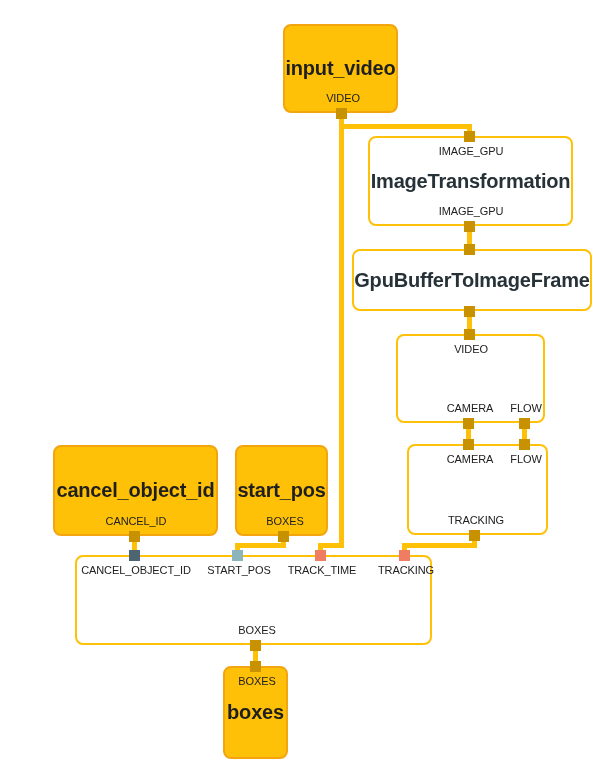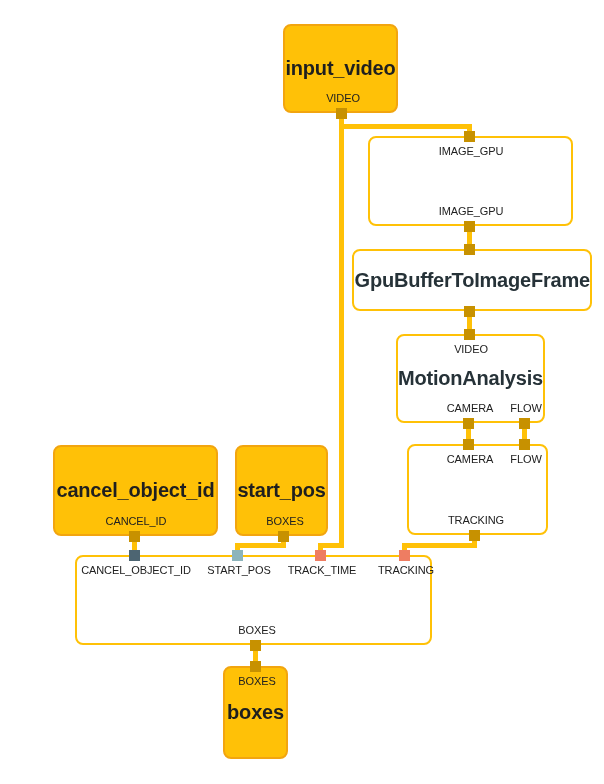--- a/index.html
+++ b/index.html
@@ -61,30 +61,30 @@
   <div class="edge" style="left:235px;top:543px;width:5px;height:12px;"></div>
   <div class="edge" style="left:253px;top:645px;width:5px;height:21px;"></div>
 
   <div class="node node--source" style="left:283px;top:24px;width:115px;height:89px;">
     <span class="node-title">input_video</span>
     <span class="plabel plabel--bottom" style="left:58px;">VIDEO</span>
   </div>
 
   <div class="node node--calc" style="left:368px;top:136px;width:205px;height:90px;">
     <span class="plabel plabel--top" style="left:101px;">IMAGE_GPU</span>
+    <span class="node-title">ImageTransformation</span>
     <span class="plabel plabel--bottom" style="left:101px;">IMAGE_GPU</span>
   </div>
 
-  <div class="node node--calc" style="left:352px;top:249px;width:240px;height:62px;justify-content:flex-end;">
+  <div class="node node--calc" style="left:352px;top:249px;width:240px;height:62px;">
     <span class="node-title">GpuBufferToImageFrame</span>
   </div>
 
   <div class="node node--calc" style="left:396px;top:334px;width:149px;height:89px;">
     <span class="plabel plabel--top" style="left:73px;">VIDEO</span>
-    <span class="node-title">MotionAnalysis</span>
     <span class="plabel plabel--bottom" style="left:72px;">CAMERA</span>
     <span class="plabel plabel--bottom" style="left:128px;">FLOW</span>
   </div>
 
   <div class="node node--calc" style="left:407px;top:444px;width:141px;height:91px;">
     <span class="plabel plabel--top" style="left:61px;">CAMERA</span>
     <span class="plabel plabel--top" style="left:117px;">FLOW</span>
     <span class="plabel plabel--bottom" style="left:67px;">TRACKING</span>
   </div>
 

